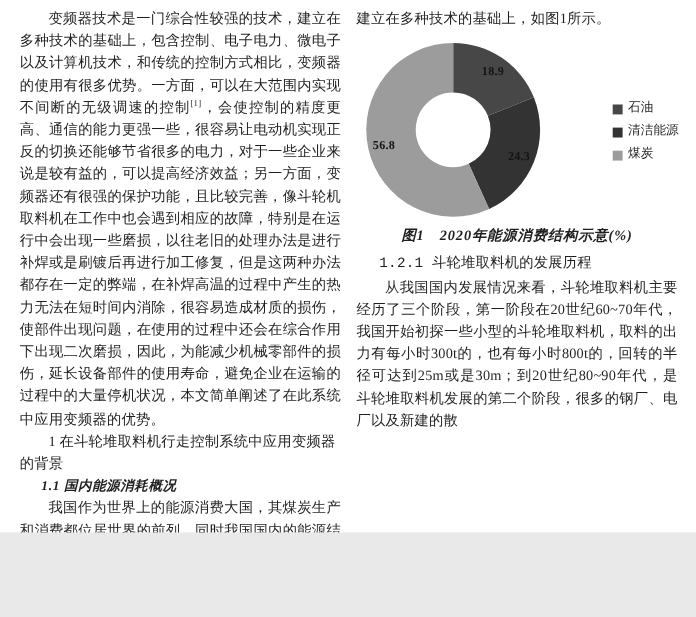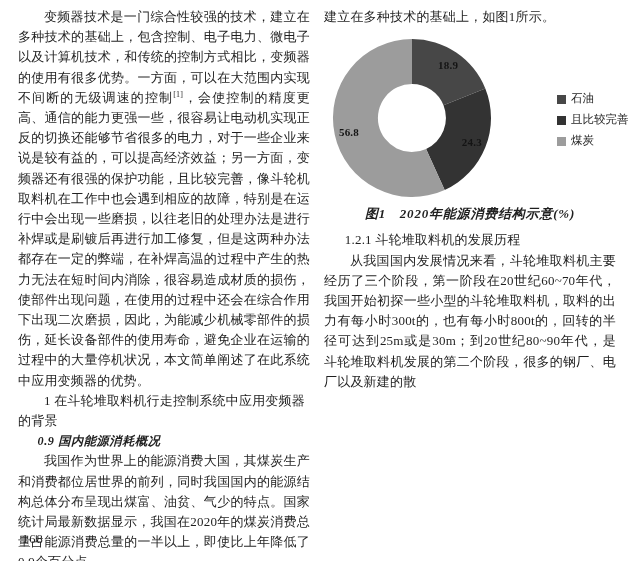--- a/index.html
+++ b/index.html
@@ -3,21 +3,21 @@
 <meta charset="utf-8">
 <style>
   html,body{margin:0;padding:0;}
   body{
     background:#e9e9e9;
     font-family:"Liberation Serif","DejaVu Serif",serif;
     -webkit-font-smoothing:antialiased;
   }
   .page{
     position:relative;
-    width:633px;height:561px;
+    width:633px;height:484px;
     background:#ffffff;
     color:#1f1f1f;
     overflow:hidden;
   }
   .col{
     position:absolute;top:7px;
     width:292px;
     font-size:13px;
     line-height:20.2px;
     text-align:justify;
@@ -32,21 +32,21 @@
     margin:0;font-size:13px;font-weight:normal;
     text-indent:2em;line-height:20.2px;text-align:left;
   }
   h3.kai{
     margin:0;font-size:12.2px;font-weight:bold;font-style:italic;
     text-indent:1.6em;line-height:20.2px;letter-spacing:0.6px;
     text-align:left;white-space:nowrap;
   }
   h4.sub{
     margin:0;font-size:13px;font-weight:normal;
-    text-indent:1.6em;line-height:20.2px;text-align:left;
+    text-indent:1.6em;line-height:20.2px;text-align:left;font-family:Liberation Mono, monospace;
   }
   
   .figure{position:relative;margin-top:5px;height:168px;}
   .figure svg{position:absolute;left:0;top:0;}
   .slice-label{
     font-size:11px;font-weight:bold;fill:#141414;
     font-family:"Liberation Serif","DejaVu Serif",serif;
   }
   .legend{
     position:absolute;left:233px;top:60px;
@@ -66,21 +66,21 @@
   }
 </style>
 </head>
 <body>
 
 <div class="page">
 
   <div class="col col-left">
     <p class="indent"><span>变频器技术是一门综合性较强的技术，建立在多种技术的基础上，包含控制、电子电力、微电子以及计算机技术，和传统的控制方式相比，变频器的使用有很多优势。一方面，可以在大范围内实现不间断的无级调速的控制</span><sup class="cite">[1]</sup><span>，会使控制的精度更高、通信的能力更强一些，很容易让电动机实现正反的切换还能够节省很多的电力，对于一些企业来说是较有益的，可以提高经济效益；另一方面，变频器还有很强的保护功能，且比较完善，像斗轮机取料机在工作中也会遇到相应的故障，特别是在运行中会出现一些磨损，以往老旧的处理办法是进行补焊或是刷镀后再进行加工修复，但是这两种办法都存在一定的弊端，在补焊高温的过程中产生的热力无法在短时间内消除，很容易造成材质的损伤，使部件出现问题，在使用的过程中还会在综合作用下出现二次磨损，因此，为能减少机械零部件的损伤，延长设备部件的使用寿命，避免企业在运输的过程中的大量停机状况，本文简单阐述了在此系统中应用变频器的优势。</span></p>
     <h2 class="sec">1 在斗轮堆取料机行走控制系统中应用变频器的背景</h2>
-    <h3 class="kai">0.9 国内能源消耗概况</h3>
+    <h3 class="kai">1.1 国内能源消耗概况</h3>
     <p class="indent">我国作为世界上的能源消费大国，其煤炭生产和消费都位居世界的前列，同时我国国内的能源结构总体分布呈现出煤富、油贫、气少的特点。国家统计局最新数据显示，我国在2020年的煤炭消费总量占能源消费总量的一半以上，即使比上年降低了0.9个百分点，</p>
   </div>
 
   <div class="col col-right">
     <p>建立在多种技术的基础上，如图1所示。</p>
 
     <div class="figure">
       <svg width="292" height="168" aria-hidden="true">
           <path d="M88.0,7.0 A79,79 0 0 1 161.3,56.5 L119.5,73.3 A34,34 0 0 0 88.0,52.0 Z" fill="#474747"></path>
           <text x="124.1" y="36.5" text-anchor="middle" class="slice-label">18.9</text>
@@ -89,21 +89,21 @@
           <path d="M120.7,157.9 A79,79 0 1 1 88.0,7.0 L88.0,52.0 A34,34 0 1 0 102.1,116.9 Z" fill="#9c9c9c"></path>
           <text x="25.0" y="103.7" text-anchor="middle" class="slice-label">56.8</text>
         </svg>
       <div class="legend">
           <div class="legend-item">
             <span class="swatch" style="background: rgb(71, 71, 71);"></span>
             <span class="legend-label">石油</span>
           </div>
           <div class="legend-item">
             <span class="swatch" style="background: rgb(51, 51, 51);"></span>
-            <span class="legend-label">且比较完善</span>
+            <span class="legend-label">清洁能源</span>
           </div>
           <div class="legend-item">
             <span class="swatch" style="background: rgb(156, 156, 156);"></span>
             <span class="legend-label">煤炭</span>
           </div>
         </div>
     </div>
     <p class="fig-caption">图1　2020年能源消费结构示意(%)</p>
 
     <h4 class="sub">1.2.1 斗轮堆取料机的发展历程</h4>

